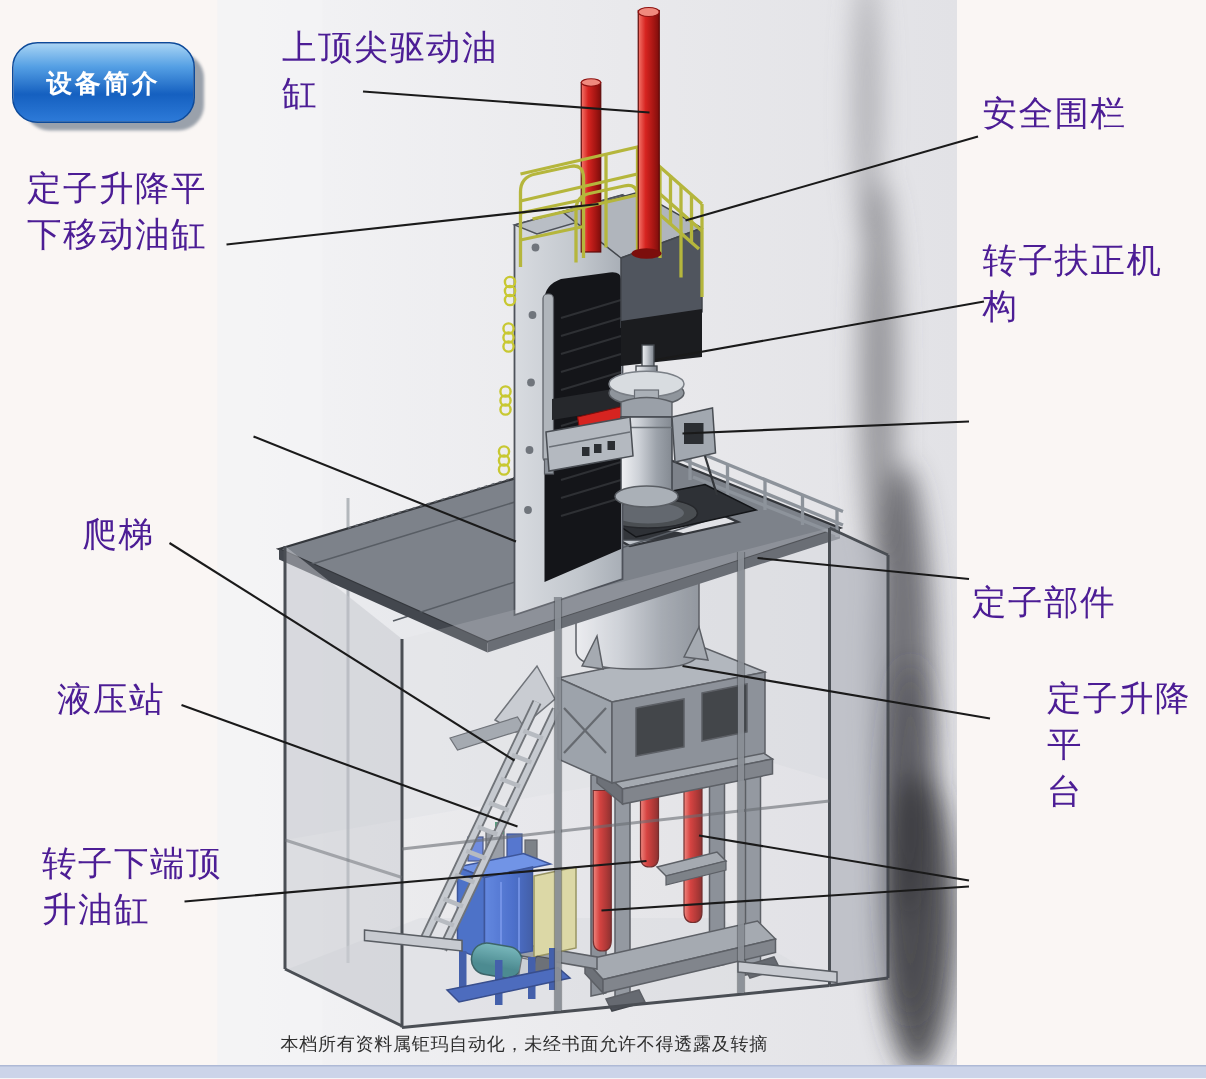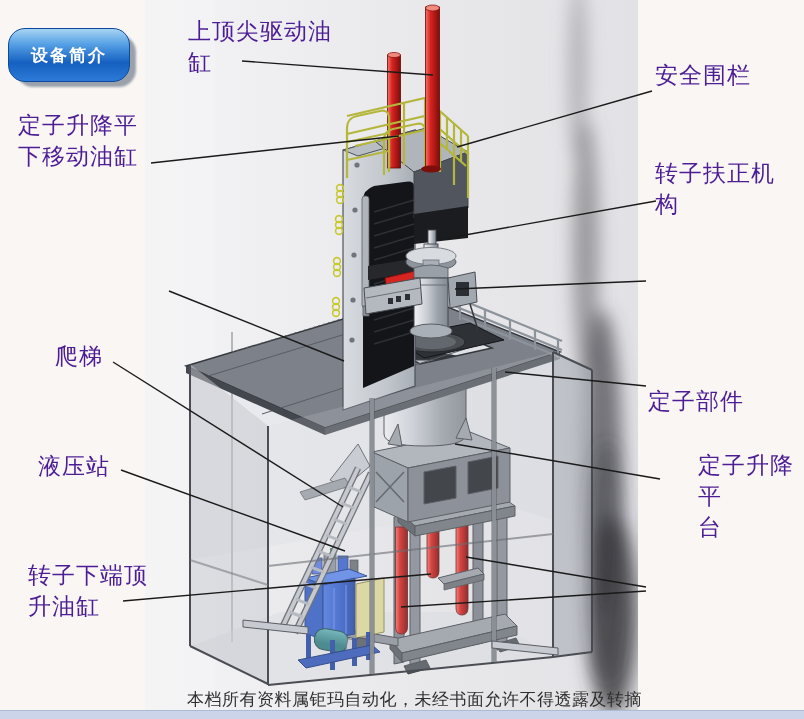--- a/index.html
+++ b/index.html
@@ -6,21 +6,21 @@
   .stage{position:relative;width:804px;height:719px;background:#faf6f4;overflow:hidden;
          font-family:"Liberation Serif","DejaVu Serif",serif;}
   svg{position:absolute;left:0;top:0;}
   .badge{position:absolute;left:6px;top:26px;width:132px;height:62px;}
   .badge .shadow{position:absolute;left:10px;top:9px;width:120px;height:52px;border-radius:17px;background:#9aa1ab;filter:blur(1.2px);}
   .badge .face{position:absolute;left:2px;top:2px;width:120px;height:52px;border-radius:17px;
     background:linear-gradient(180deg,#a8d4f4 0%,#549fe4 30%,#1560c0 65%,#2d7ad8 100%);
     border:1px solid #0d4a9a;display:flex;align-items:center;justify-content:center;}
   .badge .face span{color:#fff;font-size:17px;font-weight:bold;letter-spacing:2px;}
   .lbl{position:absolute;color:#4c1d95;font-size:23px;line-height:31px;letter-spacing:1px;white-space:pre-line;}
-  .footer-text{position:absolute;left:187px;top:688px;font-size:17px;color:#2e2e2e;letter-spacing:0.5px;}
+  .footer-text{position:absolute;left:187px;top:688px;font-size:12px;color:#2e2e2e;letter-spacing:0.5px;}
   .footer-bar{position:absolute;left:0;bottom:0;width:804px;height:8px;background:#ccd4e9;border-top:1px solid #aeb9d6;}
 </style>
 </head>
 <body>
 
 <div class="stage">
 <svg width="804" height="719" viewBox="0 0 804 719">
   <defs>
     <linearGradient id="gBG" x1="0" y1="0" x2="1" y2="0">
       <stop offset="0" stop-color="#f4f4f6"></stop>

